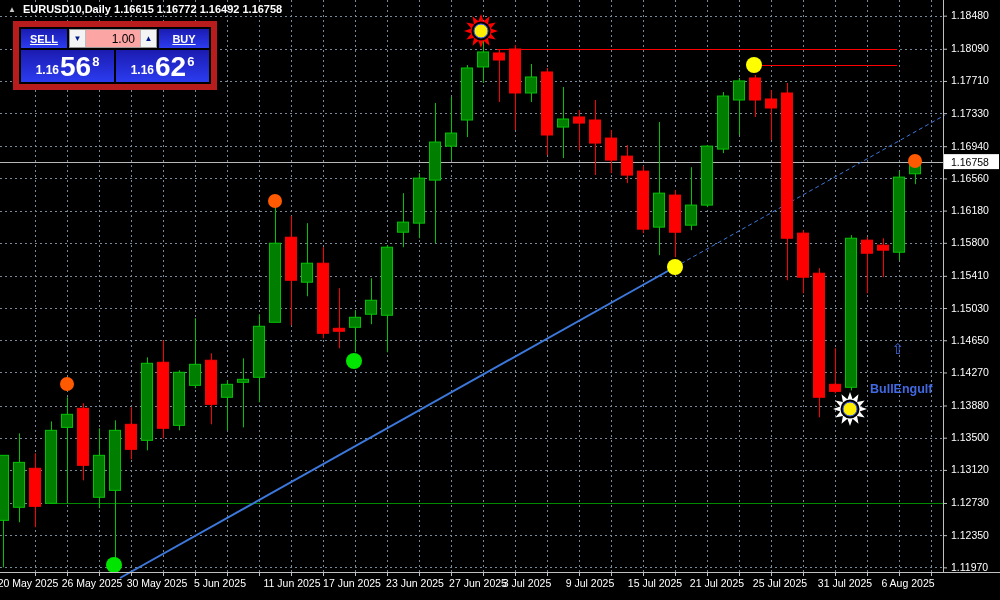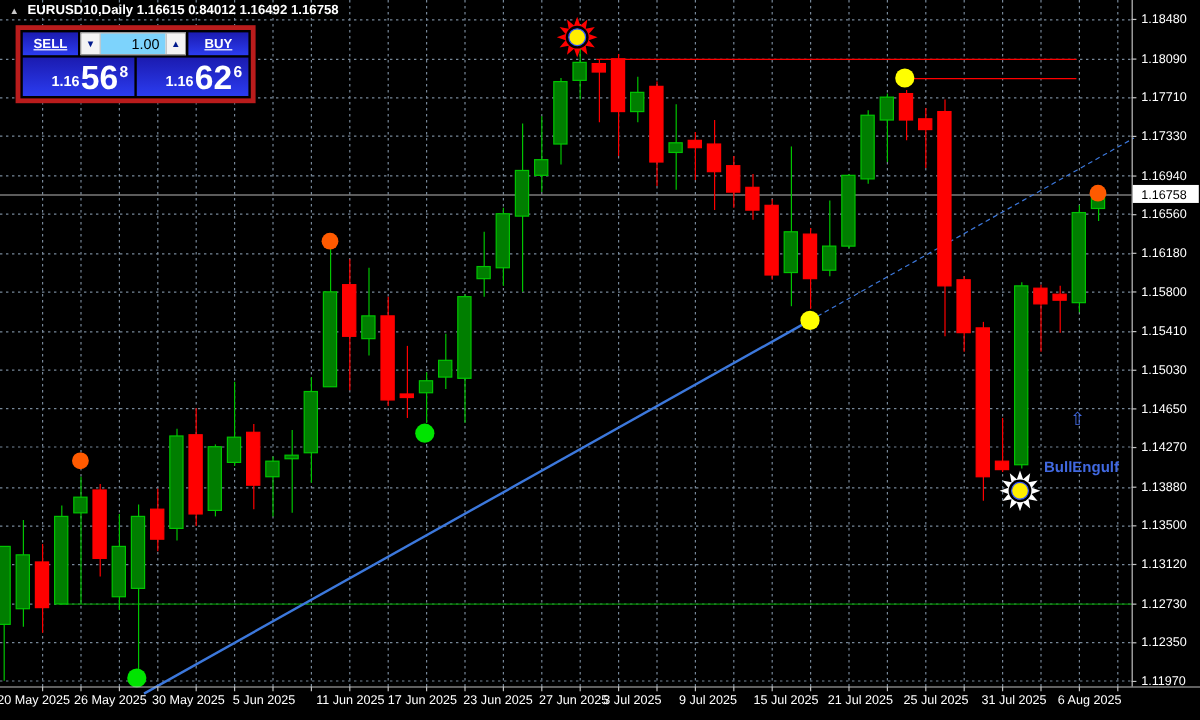--- a/index.html
+++ b/index.html
@@ -3,36 +3,36 @@
 <meta charset="utf-8">
 <style>
   html,body{margin:0;padding:0;background:#000;}
   .screen{position:relative;width:1000px;height:600px;background:#000;overflow:hidden;
           font-family:"Liberation Sans",sans-serif;}
   #chart{position:absolute;left:0;top:0;}
   .chart-title{position:absolute;left:8px;top:3px;display:flex;align-items:center;gap:7px;
                color:#fff;font-size:11px;font-weight:bold;white-space:nowrap;z-index:3;}
   .collapse-tri{color:#c8c8c8;font-size:8px;}
   .trade-panel{position:absolute;left:13px;top:21px;width:188px;z-index:4;background:#000;
-               border:4px solid #b91c1c;padding:2px;display:flex;flex-direction:column;gap:2px;}
+               border:6px solid #b91c1c;padding:2px;display:flex;flex-direction:column;gap:2px;}
   .tp-row1{display:flex;gap:2px;height:19px;}
   .tp-row2{display:flex;gap:2px;height:32px;}
   .tp-btn{background:linear-gradient(#1b1bb0,#2b3cf0);color:#fff;font-size:11px;font-weight:bold;
           display:flex;align-items:center;justify-content:center;cursor:pointer;}
   .tp-btn span{text-decoration:underline;}
   .tp-sell{width:46px;}
   .tp-buy{flex:1;}
   .tp-spinbox{display:flex;border:1px solid #999;background:#fff;width:86px;}
   .tp-arrow{width:15px;background:#f4f4f4;color:#001a8c;font-size:8px;display:flex;
             align-items:center;justify-content:center;cursor:pointer;border-right:1px solid #bbb;}
   .tp-arrow.up{border-right:none;border-left:1px solid #bbb;}
   .tp-vol{flex:1;color:#000;font-size:12px;display:flex;align-items:center;justify-content:flex-end;
-          padding-right:5px;background:#7dd3fc;}
+          padding-right:5px;background:#fca5a5;}
   .tp-price{flex:1;background:linear-gradient(#1b1bb0,#2b3cf0);color:#fff;display:flex;
-            align-items:flex-end;justify-content:flex-start;padding-bottom:2px;cursor:pointer;padding-left:24px;}
+            align-items:flex-end;justify-content:center;padding-bottom:2px;cursor:pointer;}
   .tp-price .base{font-size:12px;font-weight:bold;margin:0 1px 3px 0;}
   .tp-price .big{font-size:28px;font-weight:bold;line-height:26px;}
   .tp-price .sup{font-size:13px;font-weight:bold;transform:translateY(-11px);margin-left:1px;}
 </style>
 </head>
 <body>
 
 <div class="screen">
 
   <svg id="chart" width="1000" height="600" viewBox="0 0 1000 600">
@@ -429,21 +429,21 @@
         <text x="655" y="587">15 Jul 2025</text>
         <text x="717" y="587">21 Jul 2025</text>
         <text x="780" y="587">25 Jul 2025</text>
         <text x="845" y="587">31 Jul 2025</text>
         <text x="908" y="587">6 Aug 2025</text>
       </g>
     </svg>
 
   <div class="chart-title">
     <span class="collapse-tri">▲</span>
-    <span>EURUSD10,Daily  1.16615 0.84012 1.16492 1.16758</span>
+    <span>EURUSD10,Daily  1.16615 1.16772 1.16492 1.16758</span>
   </div>
 
   <div class="trade-panel">
     <div class="tp-row1">
       <div class="tp-btn tp-sell">
         <span>SELL</span>
       </div>
       <div class="tp-spinbox">
         <div class="tp-arrow">▼</div>
         <div class="tp-vol">1.00</div>

